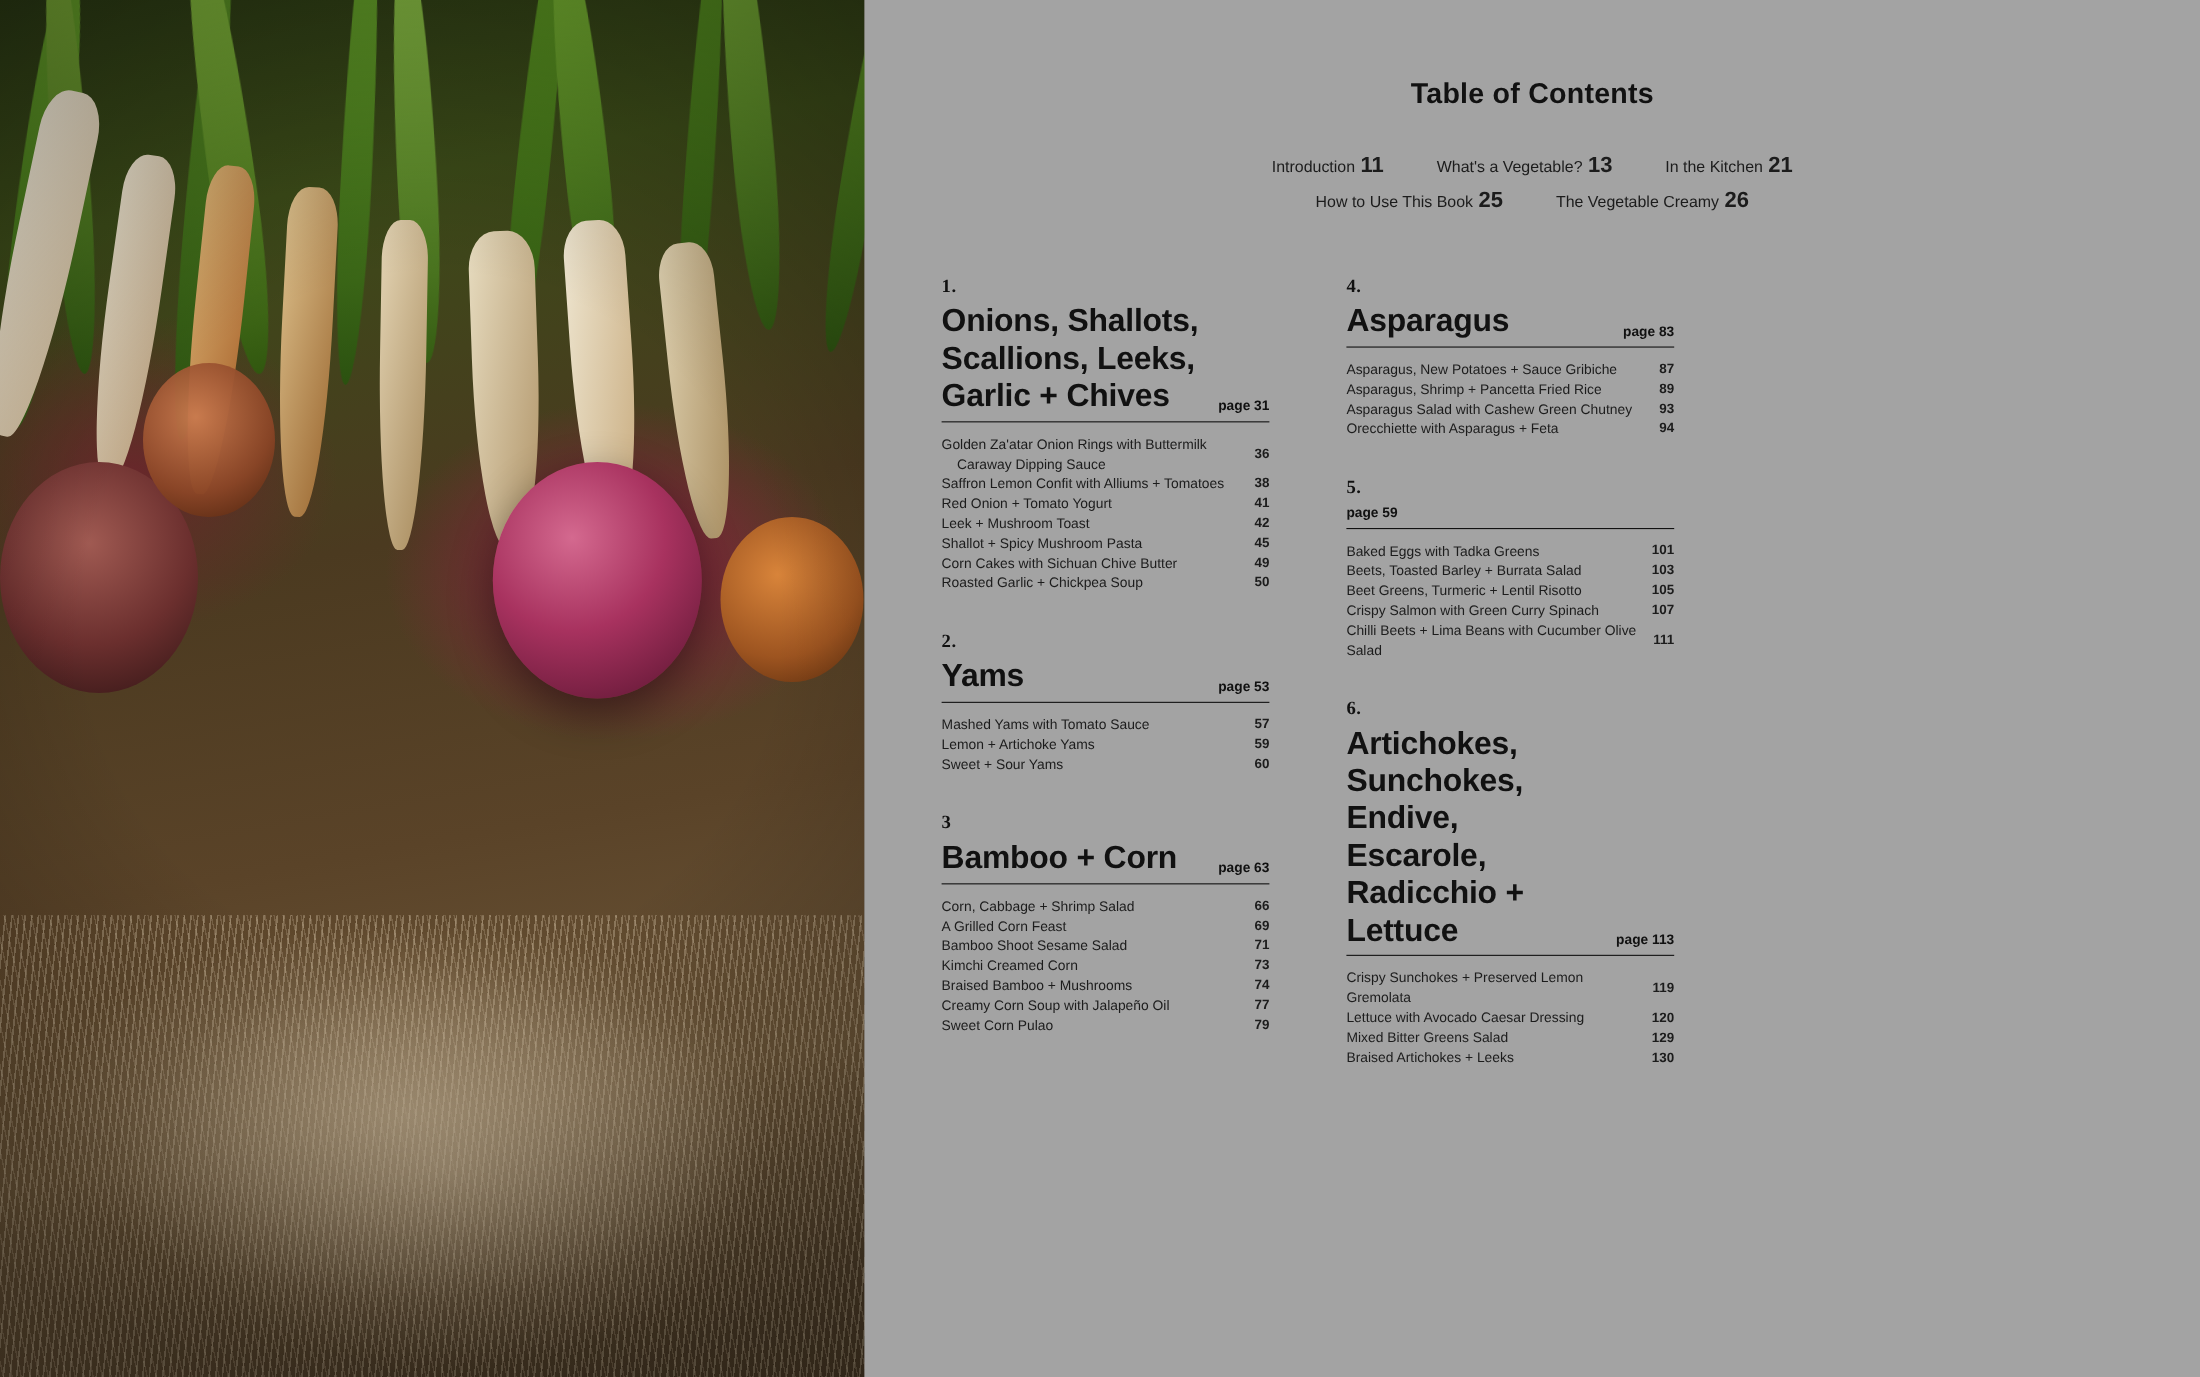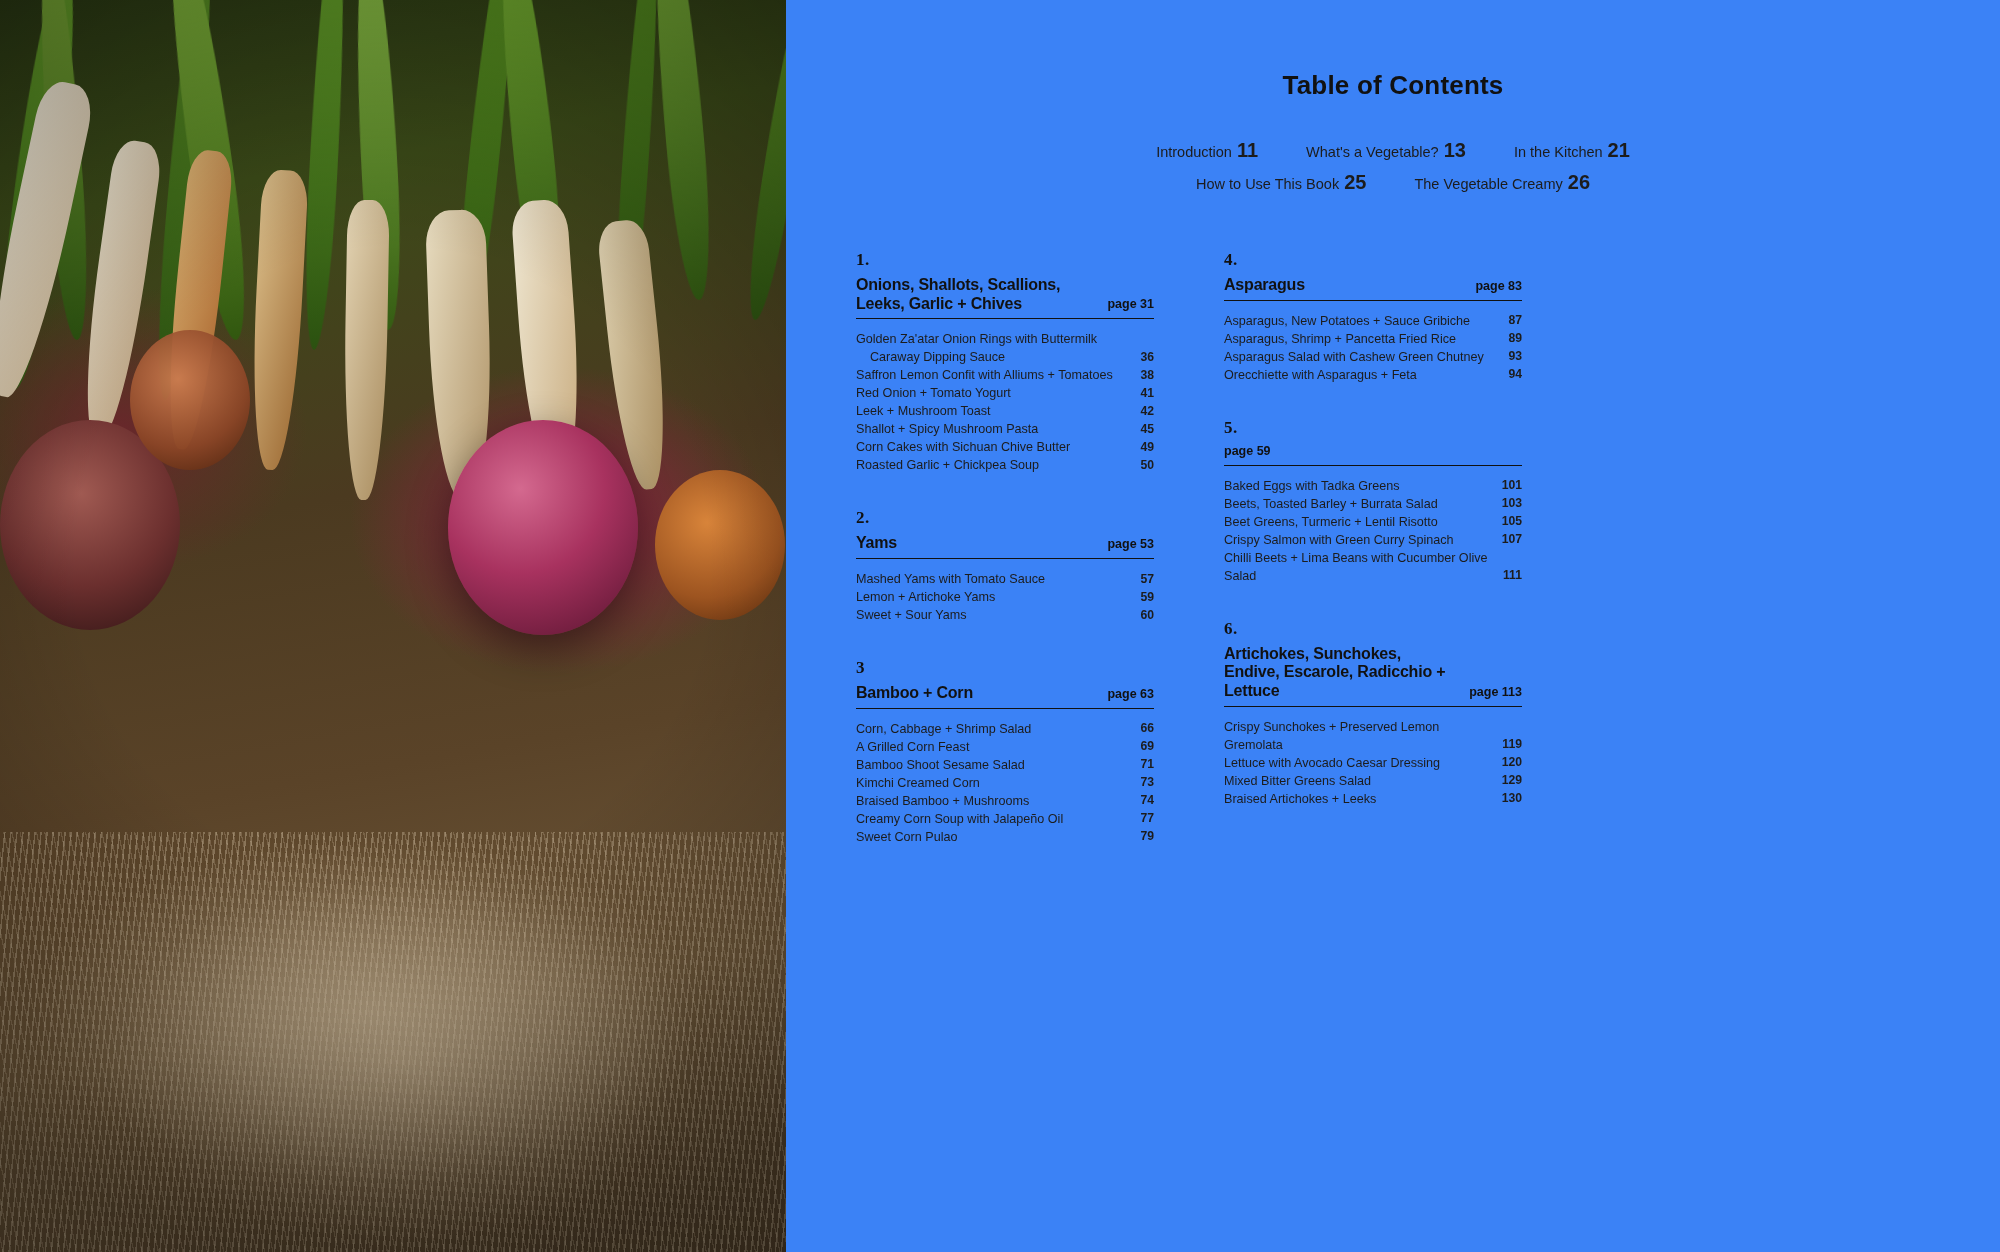--- a/index.html
+++ b/index.html
@@ -68,21 +68,21 @@
   .vignette {
     position: absolute;
     inset: 0;
     background: radial-gradient(ellipse 700px 700px at 50% 45%, rgba(0,0,0,0) 45%, rgba(0,0,0,0.35) 100%);
   }
 
   
   .text-page {
     flex: 1 1 auto;
     position: relative;
-    background: #3b82f6;
+    background: #a3a3a3;
     padding: 0;
   }
   .toc-title {
     text-align: center;
     font-weight: bold;
     font-size: 26px;
     letter-spacing: 0.2px;
     margin-top: 70px;
     color: #111111;
   }
@@ -131,40 +131,40 @@
   }
   .chap-head {
     display: flex;
     align-items: flex-end;
     justify-content: space-between;
     gap: 10px;
     border-bottom: 1.6px solid #111;
     padding-bottom: 5px;
   }
   .chap-title {
-    font-size: 16px;
+    font-size: 29px;
     font-weight: bold;
     line-height: 1.17;
     color: #111;
     letter-spacing: -0.2px;
   }
   .chap-page {
     font-size: 12.5px;
     font-weight: bold;
     white-space: nowrap;
     padding-bottom: 2px;
     color: #111;
   }
   .recipes {
     margin-top: 11px;
     margin-bottom: 34px;
   }
   .recipe {
     display: flex;
-    align-items: flex-end;
+    align-items: center;
     justify-content: space-between;
     font-size: 12.6px;
     line-height: 1.43;
     color: #1c1c1c;
     gap: 12px;
   }
   .recipe .rname { flex: 1 1 auto; }
   .recipe .rname .cont {
     display: block;
     padding-left: 14px;

